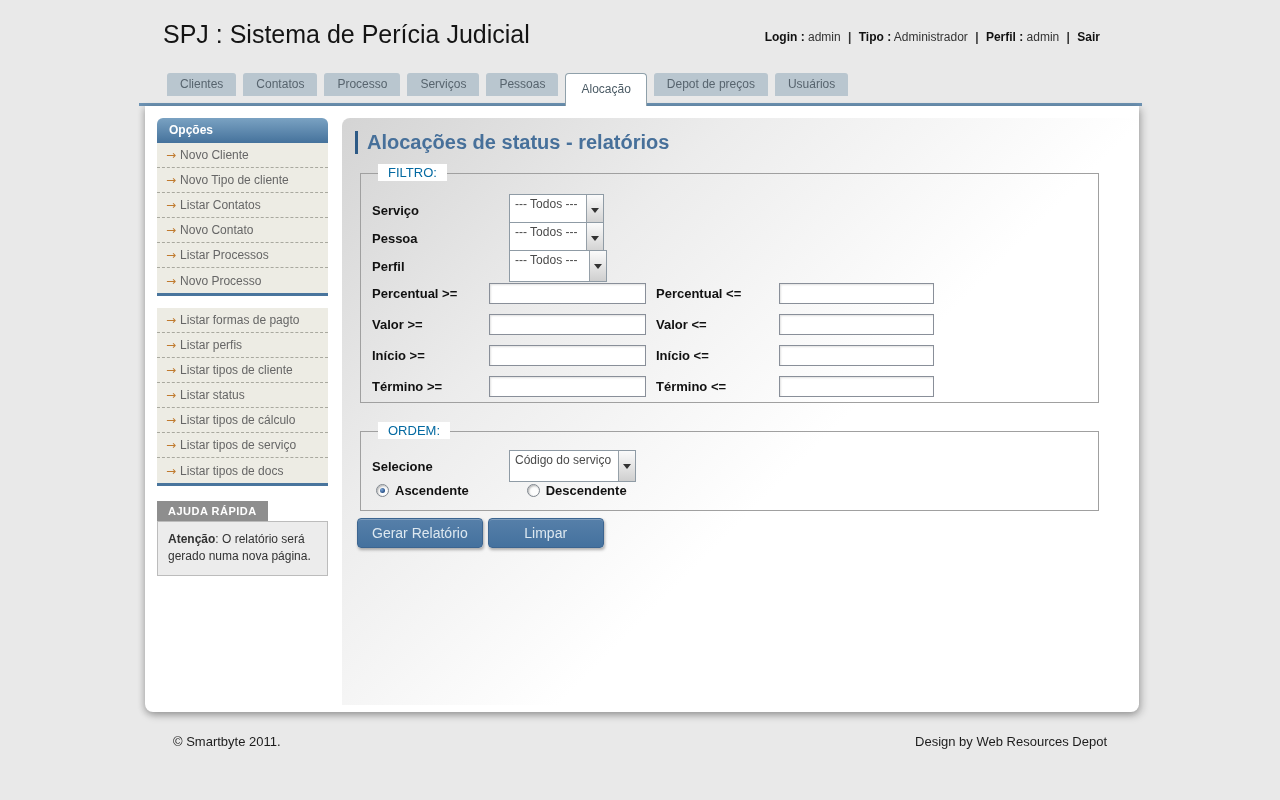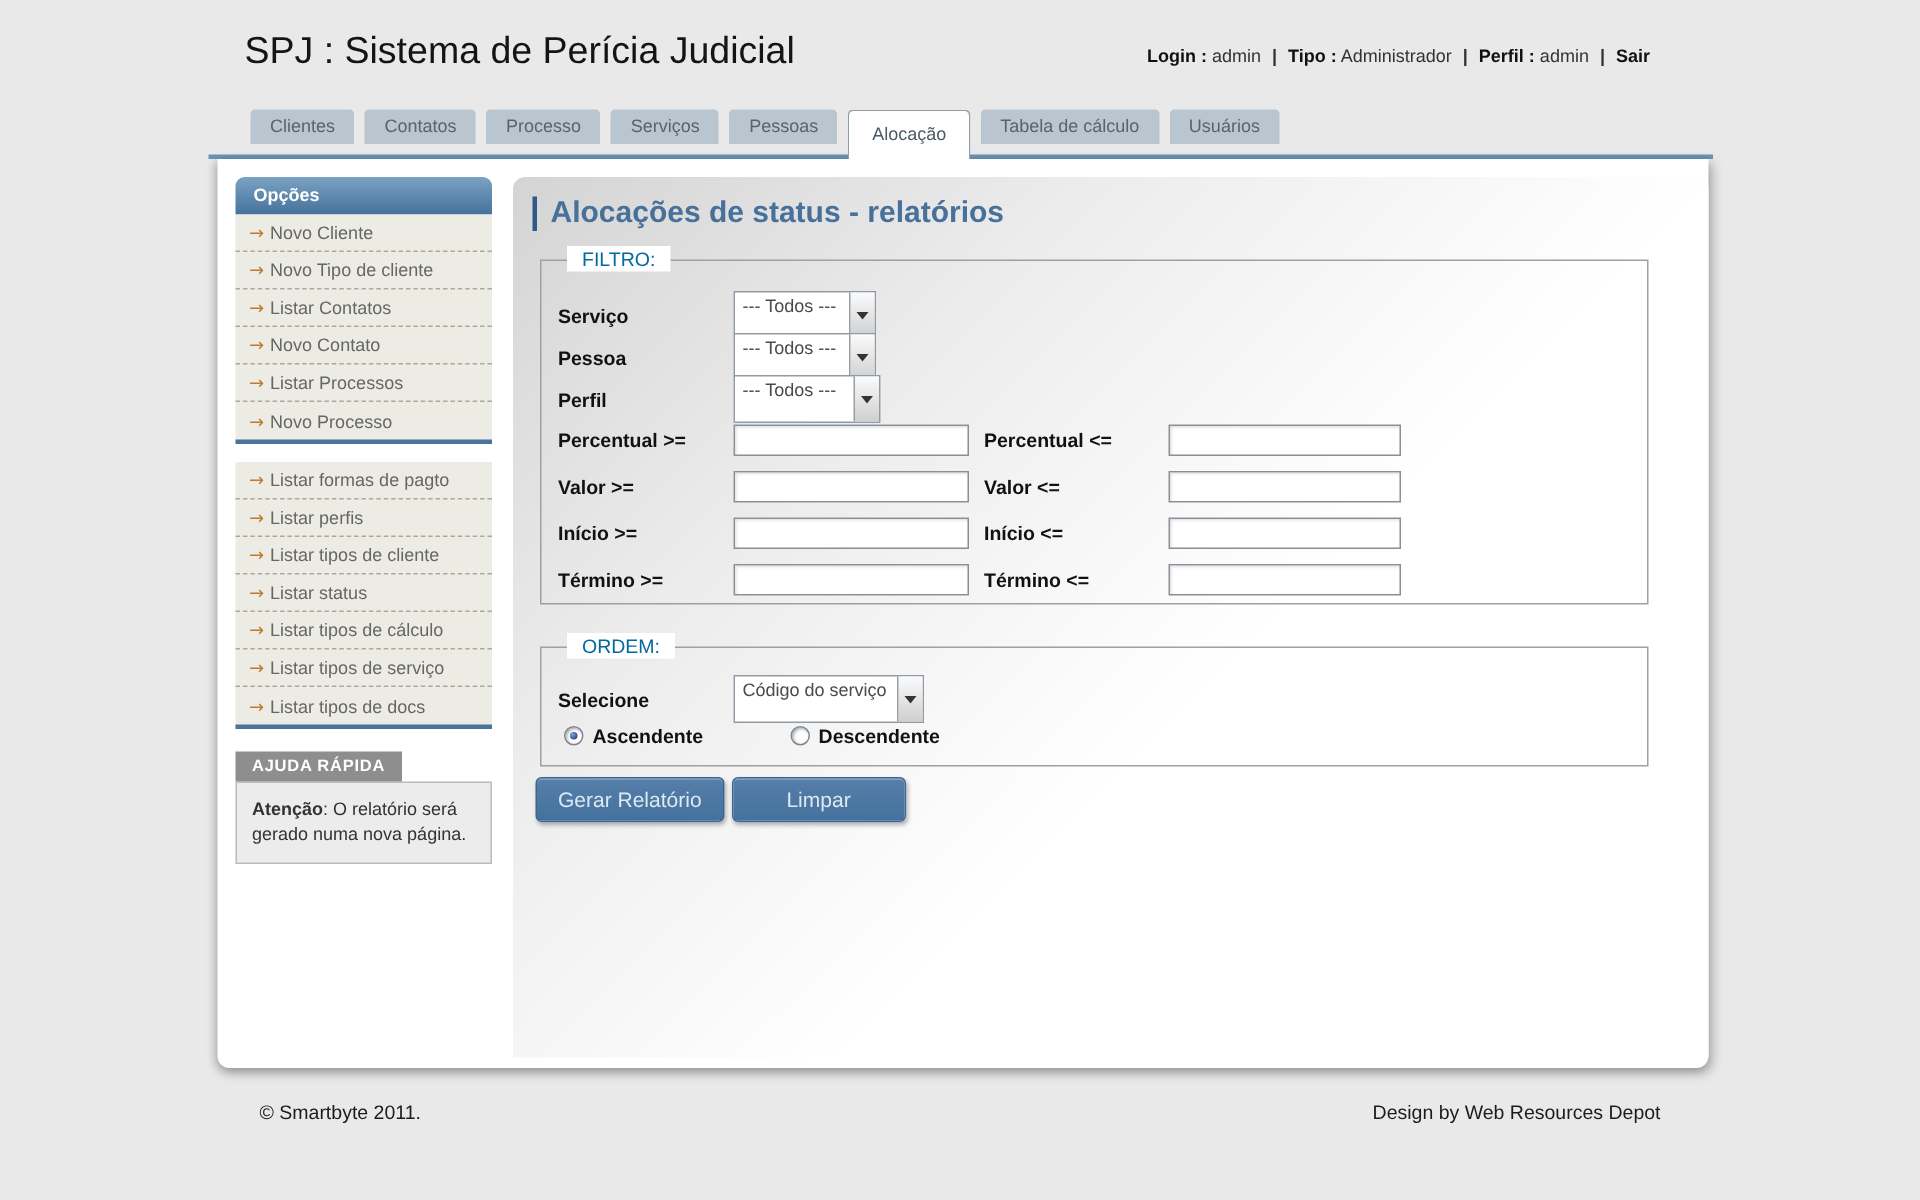--- a/index.html
+++ b/index.html
@@ -113,21 +113,21 @@
     background:#ffffff; padding:1px 10px;
     font-size:13px; color:#0369a1;
   }
 
   .sel-row { display:grid; grid-template-columns:117px auto; align-items:center; height:28px; }
   .rng-row { display:grid; grid-template-columns:117px 167px 123px auto; align-items:center; height:31px; }
   .flabel { font-size:13px; font-weight:bold; color:#111; white-space:nowrap; }
 
   .sel {
     display:inline-flex; align-items:stretch; height:32px;
-    border:1px solid #8f9ba5; background:#fff; cursor:pointer;
+    border:1px solid #8f9ba5; background:#fff; cursor:pointer;margin-left:20px;
   }
   .sel-text { font-size:12px; color:#4a4a4a; padding:2px 5px 0 5px; white-space:nowrap; flex:1; }
   .sel-btn {
     width:17px; border-left:1px solid #96a0a8;
     background:linear-gradient(180deg,#fbfbfb,#cfcfcf);
     display:flex; align-items:center; justify-content:center;
   }
   .sel-caret {
     width:0; height:0; border-left:4px solid transparent;
     border-right:4px solid transparent; border-top:5px solid #333;
@@ -193,21 +193,21 @@
 
 <div class="tabstrip">
   <div class="tab-underline"></div>
   <div class="tabs">
     <div class="tab">Clientes</div>
     <div class="tab">Contatos</div>
     <div class="tab">Processo</div>
     <div class="tab">Serviços</div>
     <div class="tab">Pessoas</div>
     <div class="tab active">Alocação</div>
-    <div class="tab">Tabela de cálculo</div>
+    <div class="tab">Depot de preços</div>
     <div class="tab">Usuários</div>
   </div>
 </div>
 
 <div class="content-box">
 
   <div class="sidebar">
     <div class="side-header">Opções</div>
 
     <div class="side-group">

